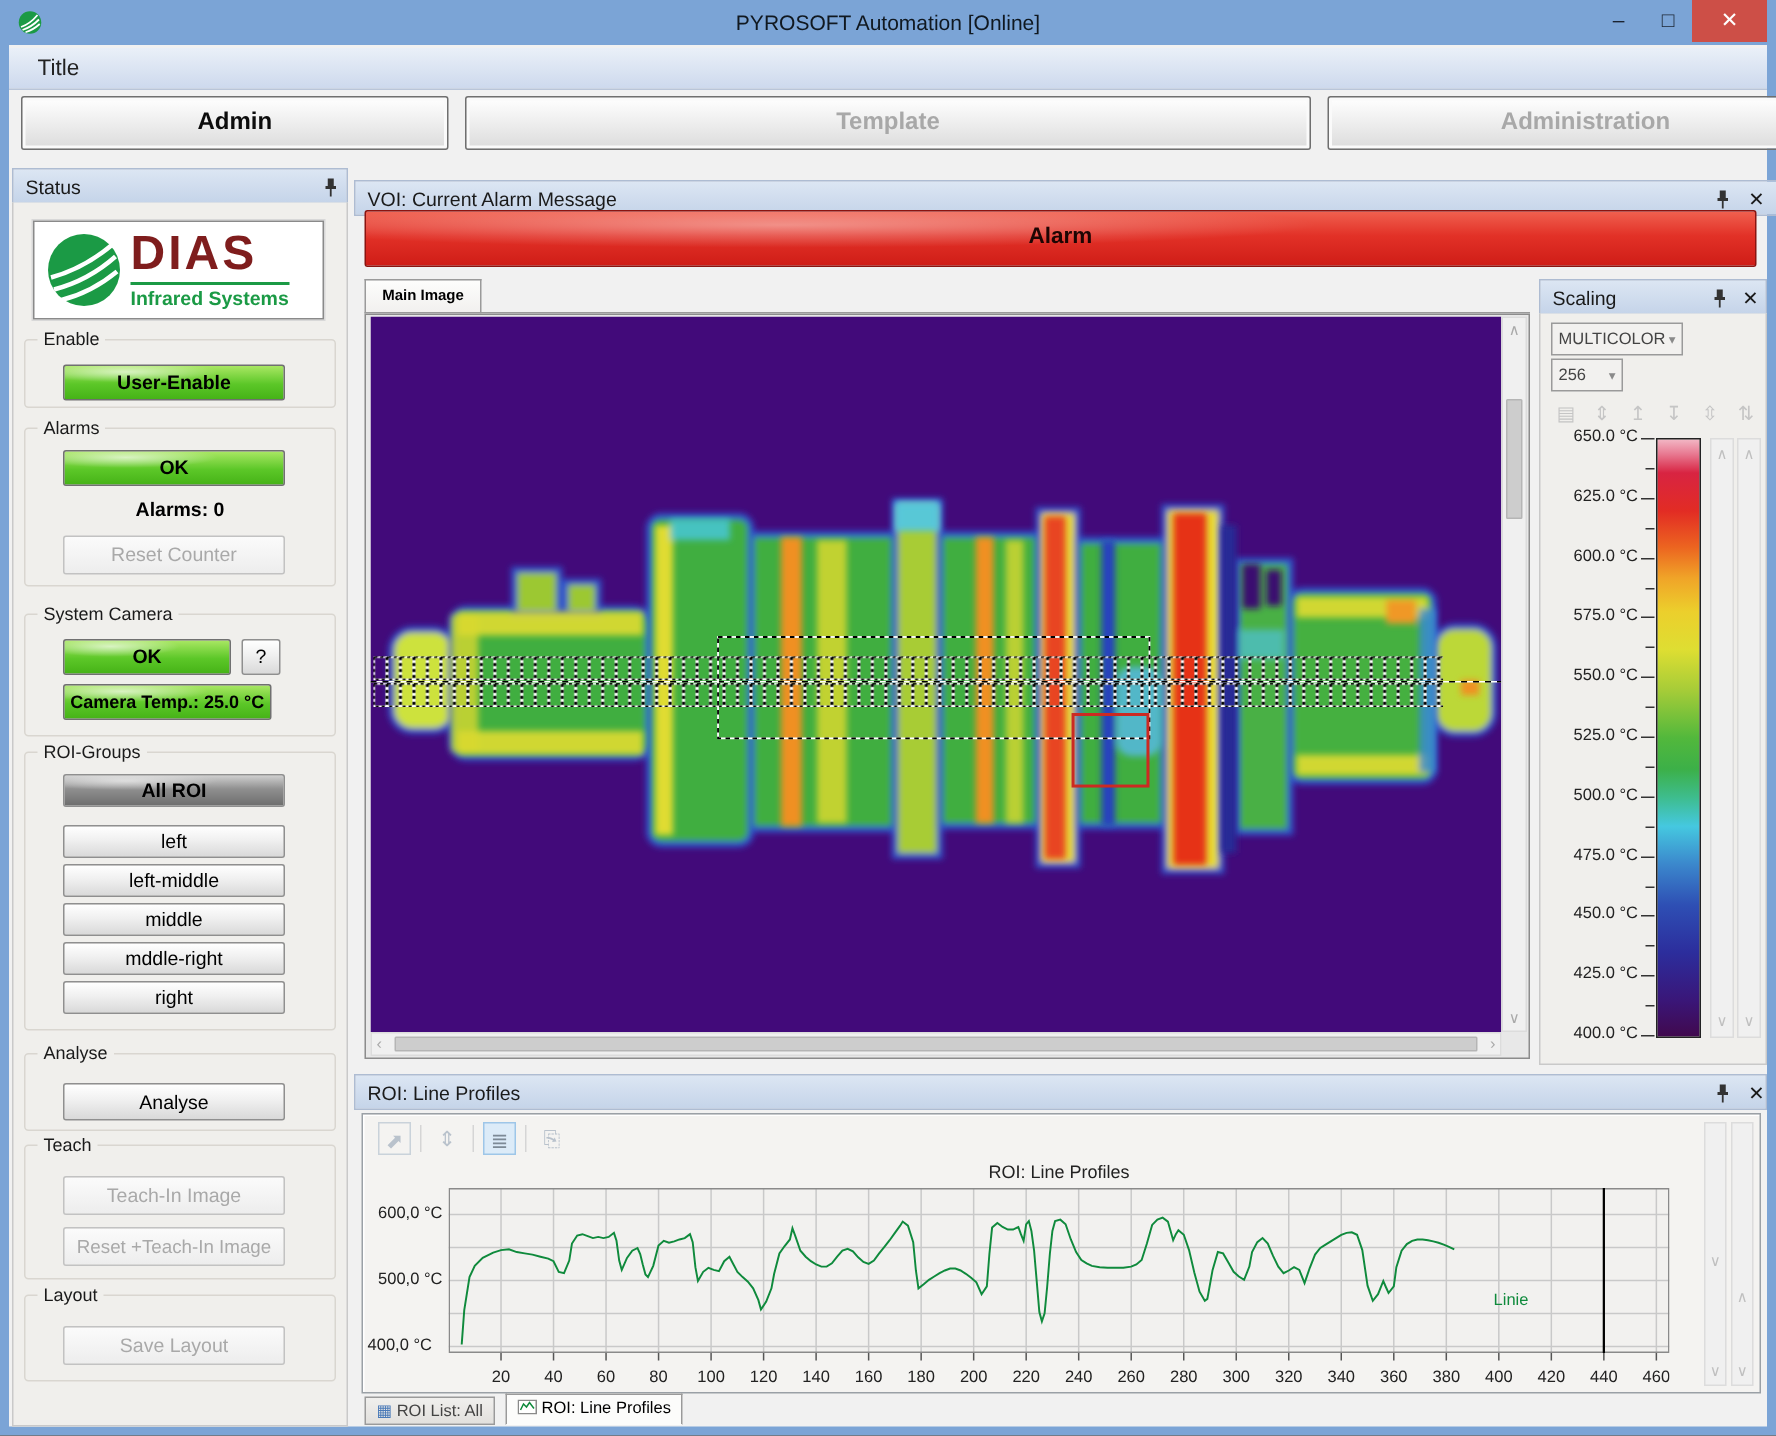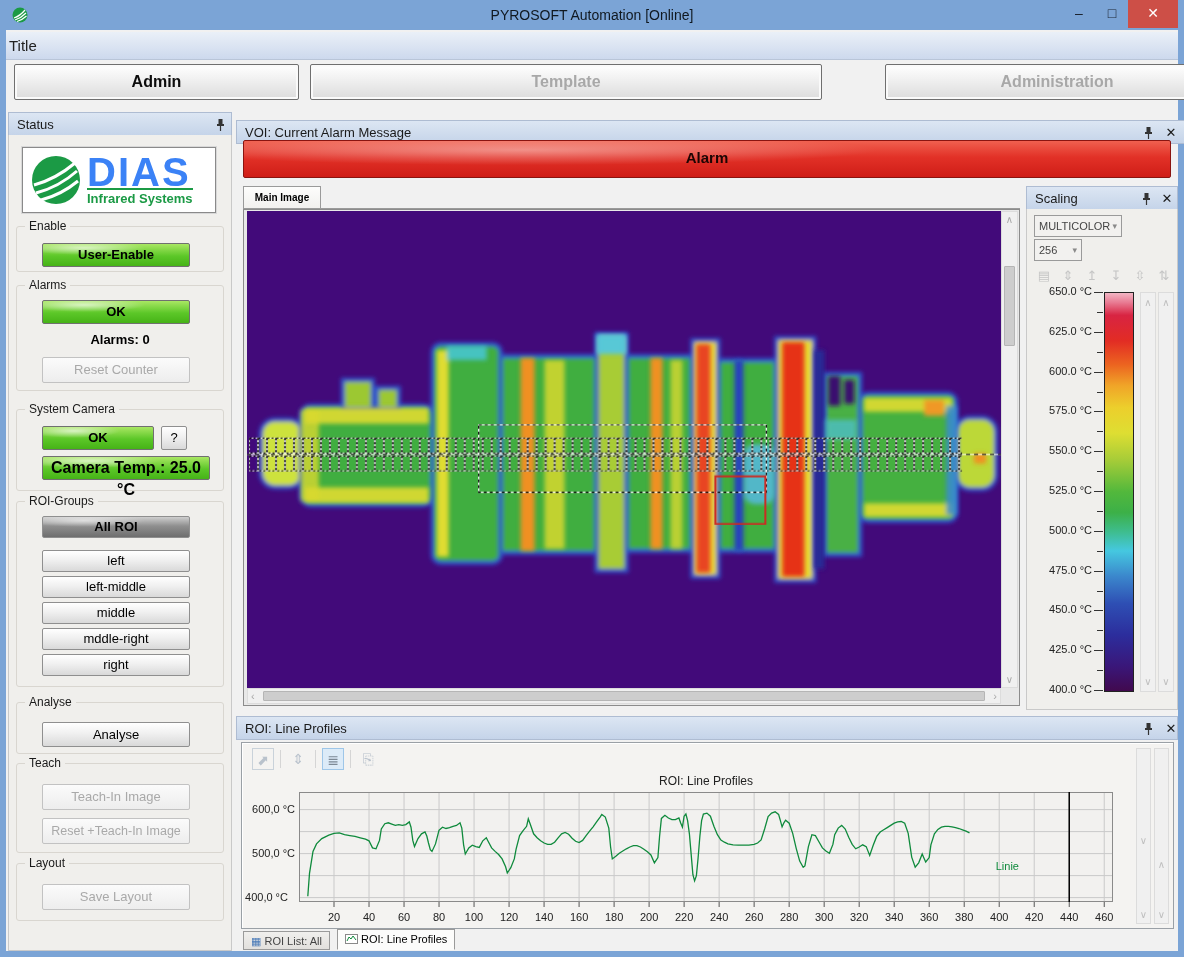--- a/index.html
+++ b/index.html
@@ -9,21 +9,21 @@
   
   #titlebar{left:0;top:0;width:1184px;height:30px;background:#7ba4d6;}
   #title-text{left:0;top:0;width:100%;height:30px;line-height:30px;text-align:center;
       font-size:14px;color:#101820;}
   .winbtn{top:0;height:28px;line-height:26px;text-align:center;color:#1b2330;font-size:14px;}
   #btn-close{left:1128px;width:50px;background:#cd4f47;color:#fff;}
   #client{left:6px;top:30px;width:1172px;height:921px;background:#f1f1f1;}
   
   #title-strip{left:6px;top:32px;width:1172px;height:28px;
       background:linear-gradient(180deg,#eaf0f8,#cdd9ed);border-bottom:1px solid #b9c5d8;
-      font-size:15px;color:#222;line-height:28px;padding-left:3px;box-sizing:border-box;}
+      font-size:15px;color:#222;line-height:28px;padding-left:19px;box-sizing:border-box;}
   .navbtn{top:64px;height:36px;border:1px solid #6f6f6f;border-radius:2px;box-sizing:border-box;
       background:linear-gradient(180deg,#fff,#ececec 55%,#dcdcdc);
       box-shadow:inset 0 0 0 2px #fafafa;
       font-size:16px;font-weight:bold;text-align:center;line-height:34px;color:#a8a8a8;}
   .navbtn.active{color:#0c0c0c;}
   
   .panel-h{background:linear-gradient(180deg,#dce6f3,#c5d4e9);border:1px solid #aebcd2;
       box-sizing:border-box;font-size:13px;color:#1a1a1a;line-height:23px;padding-left:8px;}
   .panel-body{background:#f0efec;border:1px solid #c9c9c9;border-top:none;box-sizing:border-box;}
   
@@ -78,61 +78,61 @@
     <div id="title-text" class="abs">PYROSOFT Automation [Online]</div>
     <div class="abs winbtn" style="left:1062px;width:34px">–</div>
     <div class="abs winbtn" style="left:1096px;width:32px">□</div>
     <div class="abs winbtn" id="btn-close">✕</div>
   </div>
 
   <div id="client" class="abs"></div>
 
   <div id="title-strip" class="abs">Title</div>
   <div class="abs navbtn active" style="left:14px;width:285px">Admin</div>
-  <div class="abs navbtn" style="left:310px;width:512px">Template</div>
+  <div class="abs navbtn" style="left:310px;width:564px">Template</div>
   <div class="abs navbtn" style="left:885px;width:344px">Administration</div>
 
   <div class="abs panel-h" style="left:8px;top:112px;width:224px;height:24px">
     <span>Status</span>
     <svg class="abs" style="left:206px;top:5px" width="11" height="14" viewBox="0 0 10 14">
       <path d="M3 1h4v5h1.5v2H1.5V6H3z" fill="#333"></path>
         <line x1="5" y1="8" x2="5" y2="13" stroke="#333" stroke-width="1.2"></line>
     </svg>
   </div>
   <div class="abs panel-body" style="left:8px;top:135px;width:224px;height:816px"></div>
 
   <div class="abs" style="left:22px;top:147px;width:192px;height:64px;background:#fff;border:1px solid #8a8a8a;box-shadow:0 0 0 1px #d8d8d8">
     <svg class="abs" style="left:8px;top:7px" width="50" height="50" viewBox="0 0 50 50">
       <circle cx="25" cy="25" r="24" fill="#1b9a45"></circle>
       <path d="M3 30 Q25 24 44 8" stroke="#fff" stroke-width="3" fill="none"></path>
       <path d="M5 38 Q28 32 46 16" stroke="#fff" stroke-width="3" fill="none"></path>
       <path d="M10 45 Q30 40 47 26" stroke="#fff" stroke-width="3" fill="none"></path>
     </svg>
-    <div class="abs" style="left:64px;top:2px;font-size:40px;font-weight:bold;letter-spacing:2px;color:#3b82f6">DIAS</div>
+    <div class="abs" style="left:64px;top:2px;font-size:32px;font-weight:bold;letter-spacing:2px;color:#7f1d1d">DIAS</div>
     <div class="abs" style="left:64px;top:40px;font-size:13px;font-weight:bold;color:#1b9a45;border-top:2px solid #1b9a45;padding-top:1px">Infrared Systems</div>
   </div>
 
   <div class="abs gbox" style="left:16px;top:226px;width:208px;height:46px">
     <span class="gbl">Enable</span>
   </div>
   <div class="abs btn green" style="left:42px;top:243px;width:148px;height:24px;line-height:22px">User-Enable</div>
 
   <div class="abs gbox" style="left:16px;top:285px;width:208px;height:106px">
     <span class="gbl">Alarms</span>
   </div>
   <div class="abs btn green" style="left:42px;top:300px;width:148px;height:24px;line-height:22px">OK</div>
   <div class="abs lbl" style="left:16px;top:332px;width:208px;text-align:center;font-weight:bold">Alarms: 0</div>
   <div class="abs btn dim" style="left:42px;top:357px;width:148px;height:26px;line-height:24px">Reset Counter</div>
 
   <div class="abs gbox" style="left:16px;top:409px;width:208px;height:82px">
     <span class="gbl">System Camera</span>
   </div>
   <div class="abs btn green" style="left:42px;top:426px;width:112px;height:24px;line-height:22px">OK</div>
   <div class="abs btn" style="left:161px;top:426px;width:26px;height:24px;line-height:22px">?</div>
-  <div class="abs btn green" style="left:42px;top:456px;width:168px;height:24px;line-height:22px;font-size:16px">Camera Temp.: 25.0 °C</div>
+  <div class="abs btn green" style="left:42px;top:456px;width:139px;height:24px;line-height:22px;font-size:12px">Camera Temp.: 25.0 °C</div>
 
   <div class="abs gbox" style="left:16px;top:501px;width:208px;height:186px">
     <span class="gbl">ROI-Groups</span>
   </div>
   <div id="roi-btns"></div>
 
   <div class="abs gbox" style="left:16px;top:702px;width:208px;height:52px">
     <span class="gbl">Analyse</span>
   </div>
   <div class="abs btn" style="left:42px;top:722px;width:148px;height:25px;line-height:23px">Analyse</div>

